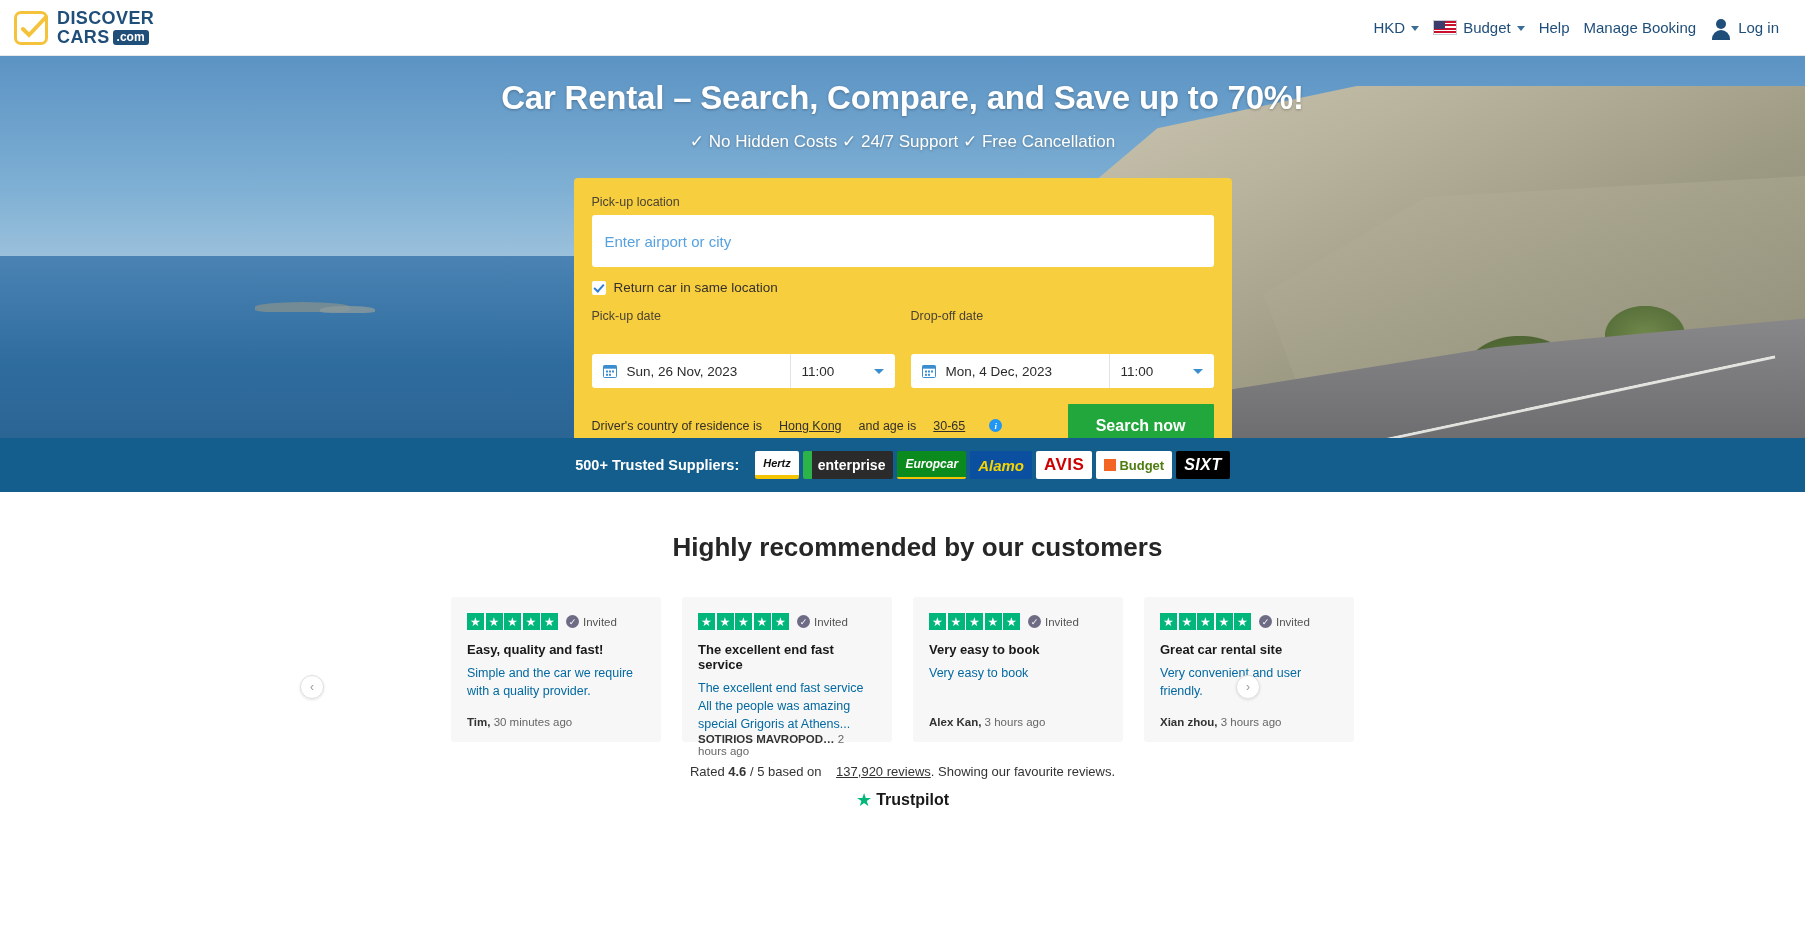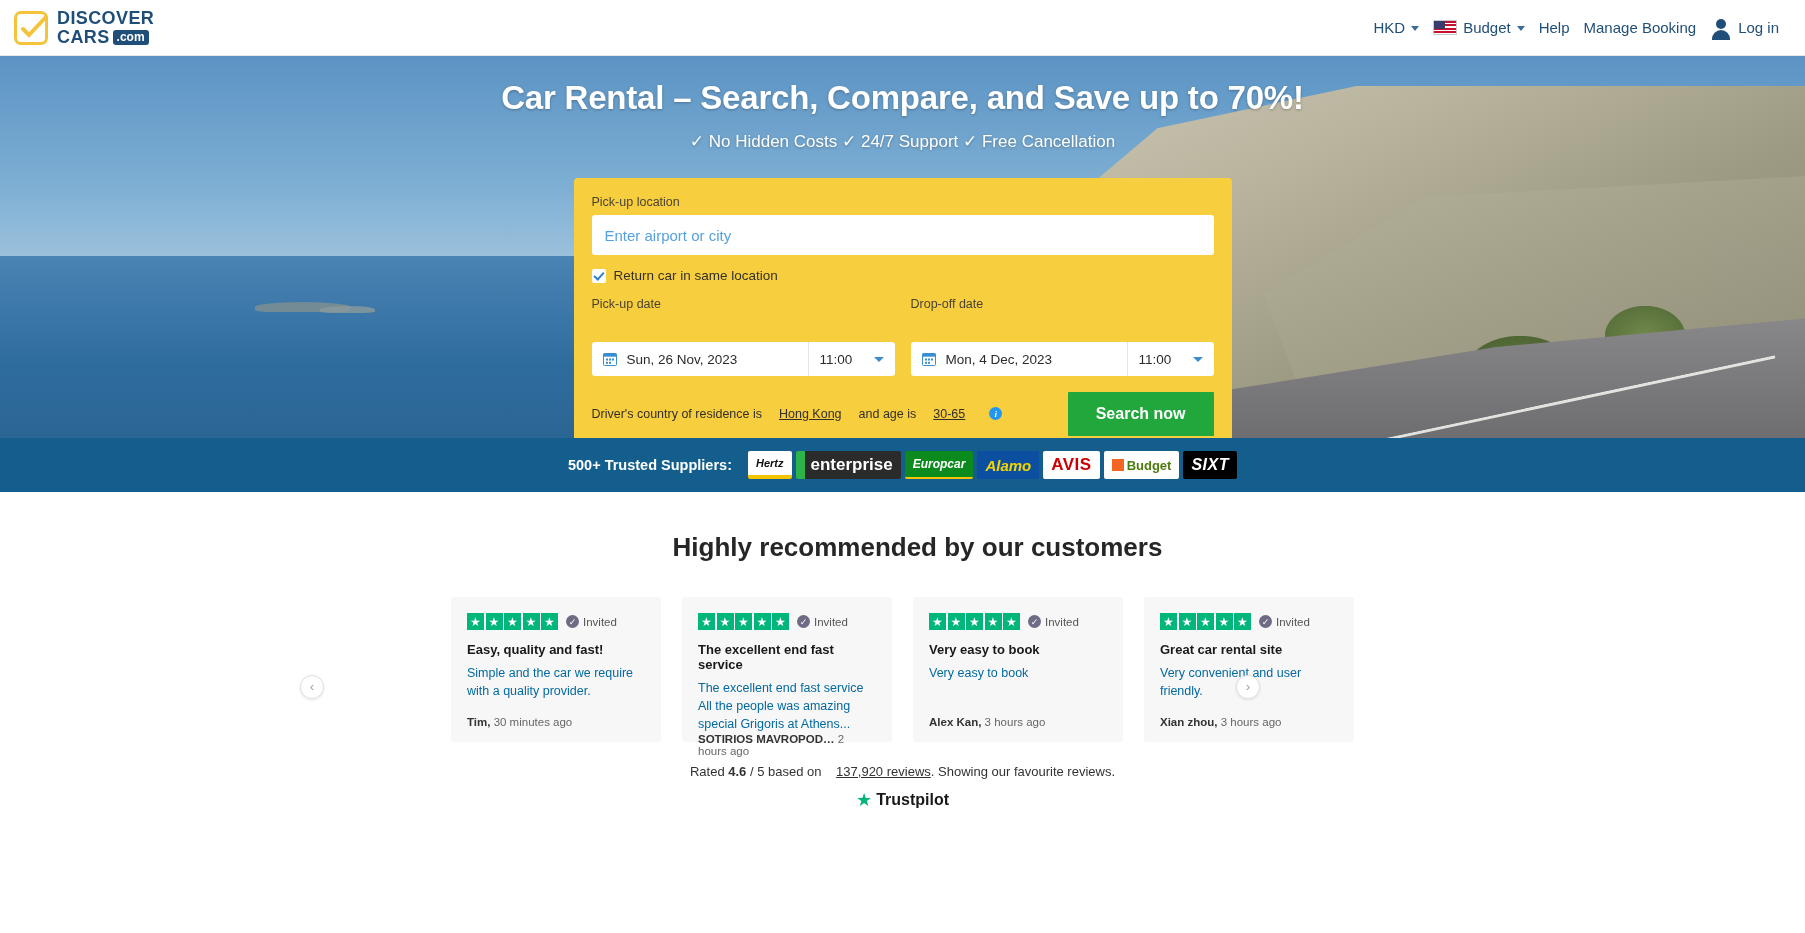--- a/index.html
+++ b/index.html
@@ -156,21 +156,21 @@
     width: 658px;
     margin: 26px auto 0;
     background: #F7CE3E;
     border-radius: 4px;
     padding: 17px 18px 19px;
   }
   .fld-label {
     font-size: 12.5px; color: #4b4334; margin-bottom: 6px;
   }
   .loc-input {
-    width: 100%; height: 40px; background: #fff;
+    width: 100%; height: 52px; background: #fff;
     border: none; border-radius: 3px;
     font-size: 15px; color: #56a2e0;
     padding: 0 13px; font-family: "Liberation Sans", sans-serif;
     outline: none;
   }
   .loc-input::placeholder { color: #56a2e0; opacity: 1; }
   .same-loc {
     display: flex; align-items: center; gap: 8px;
     margin-top: 13px; font-size: 13.5px; color: #35302a;
   }
@@ -189,21 +189,21 @@
     display: flex; align-items: center; background: #fff;
     height: 34px; border-radius: 3px; overflow: hidden; margin-top: 31px;
   }
   .date-main {
     flex: 1; display: flex; align-items: center; gap: 10px;
     padding: 0 11px; font-size: 13.5px; color: #2b2b2b;
     border-right: 1px solid #e3e3e3; height: 100%; cursor: pointer;
   }
   .cal-icon { width: 14px; height: 14px; flex: none; }
   .time-sel {
-    width: 86px; display: flex; align-items: center;
+    width: 104px; display: flex; align-items: center;
     justify-content: space-between; padding: 0 11px;
     font-size: 13.5px; color: #2b2b2b; cursor: pointer;
   }
   .chev-blue {
     width: 0; height: 0;
     border-left: 5px solid transparent;
     border-right: 5px solid transparent;
     border-top: 5.5px solid #3a8ed0;
   }
   .bottom-row {
@@ -231,21 +231,21 @@
     background: #135E8C;
     height: 54px;
     display: flex; align-items: center; justify-content: center; gap: 4px;
   }
   .sup-label { color: #fff; font-size: 14.5px; font-weight: bold; margin-right: 12px; }
   .sup-logo {
     height: 28px; display: flex; align-items: center; justify-content: center;
     padding: 0 8px; border-radius: 2px; font-size: 11px; font-weight: bold;
   }
   .sup-hertz { background:#fff; color:#111; font-style: italic; border-bottom: 4px solid #F5C400; height: 28px; }
-  .sup-enterprise { background:#2b2b2b; color:#fff; font-size: 17px; border-left: 9px solid #2cb34a; padding-left: 6px; }
+  .sup-enterprise { background:#2b2b2b; color:#fff; font-size: 14px; border-left: 9px solid #2cb34a; padding-left: 6px; }
   .sup-europcar { background:#0B8A1E; color:#fff; font-style: italic; font-size: 12px; border-bottom: 2px solid #F5C400;}
   .sup-alamo { background:#0B4FA0; color:#F5D400; font-style: italic; font-size: 15px; }
   .sup-avis { background:#fff; color:#CC0000; font-size: 17px; letter-spacing: .5px; }
   .sup-budget { background:#fff; color:#4d7c0f; font-size: 13px; display:flex; gap:3px; align-items:center;}
   .sup-budget .bdg-sq { width:12px; height:12px; background:#F26522; display:inline-block; }
   .sup-sixt { background:#000; color:#fff; font-size: 16px; font-style: italic; letter-spacing:.5px;}
 
   
   .reviews-section { padding-top: 40px; background: #fff; }
   .rev-heading {

